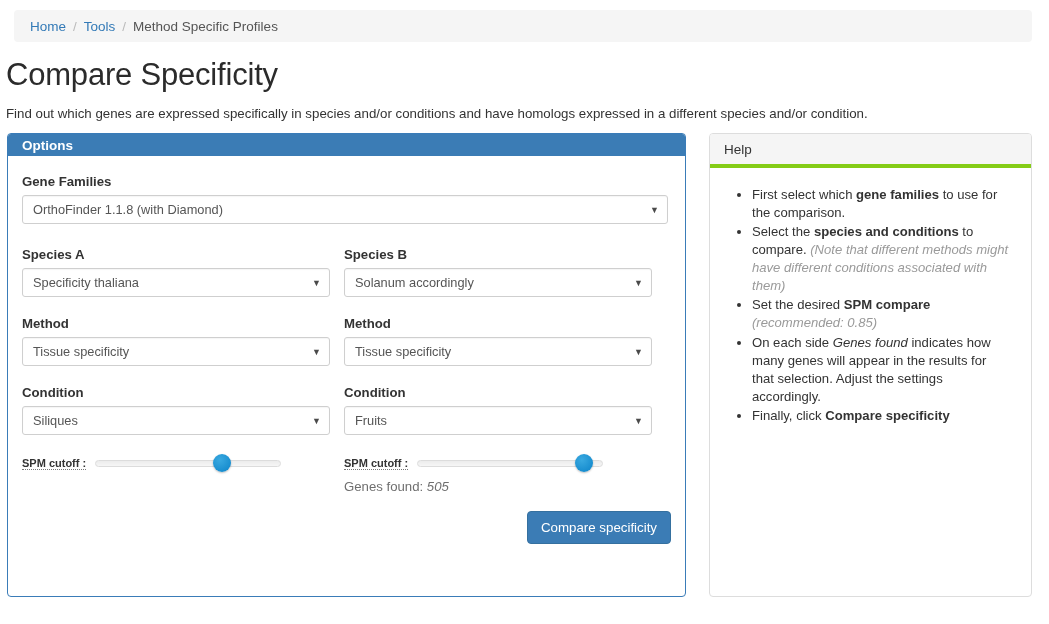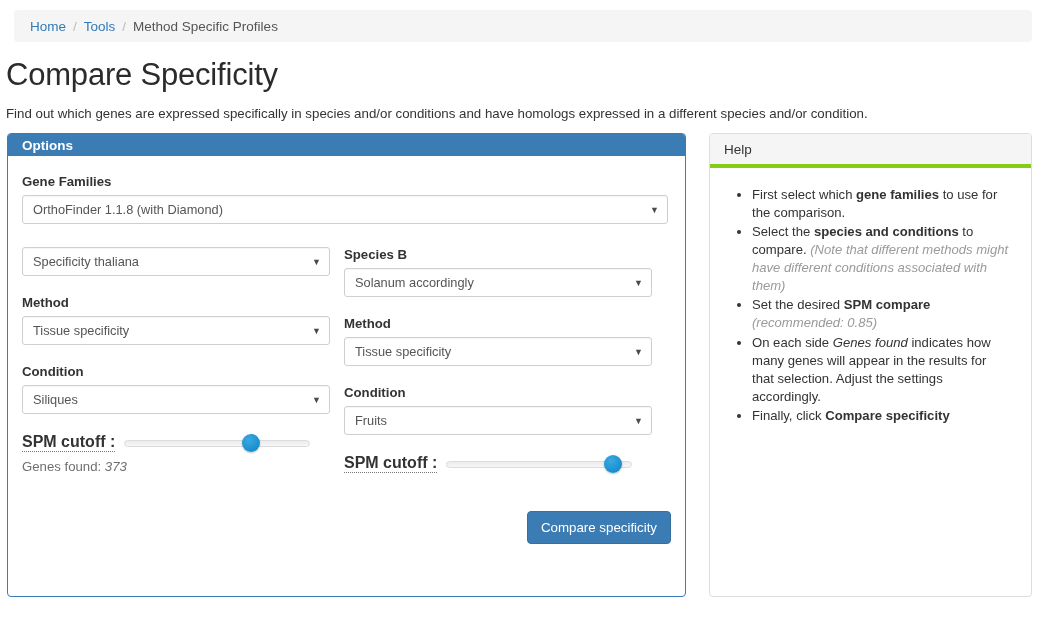--- a/index.html
+++ b/index.html
@@ -89,21 +89,21 @@
   .interpro-muted { color: #9a9a9a; margin-left: 4px; }
 
   .cols { display: flex; margin-top: 23px; }
   .col { width: 308px; }
   .col + .col { margin-left: 14px; }
   .fld-group { margin-bottom: 19px; }
 
   
   .spm-row { display: flex; align-items: center; margin-top: 4px; }
   .spm-label {
-    font-size: 16px; font-weight: bold; color: #333333;
+    font-size: 11px; font-weight: bold; color: #333333;
     border-bottom: 1px dotted #777777; white-space: nowrap; text-align: right;
   }
   .slider { position: relative; margin-left: 9px; height: 18px; flex: none; }
   .slider-track {
     position: absolute; top: 6px; left: 0;
     height: 7px; border-radius: 4px;
     background: linear-gradient(#ececec, #f6f6f6);
     border: 1px solid #dcdcdc;
   }
   .slider-handle {
@@ -178,20 +178,21 @@
           <span>OrthoFinder 1.1.8 (with Diamond)</span>
           <span class="select-caret">▼</span>
         </div>
       </div>
 
 
       <div class="cols">
 
         <div class="col">
           <div class="fld-group">
+            <label class="fld-label">Species A</label>
             <div class="select-box">
               <span>Specificity thaliana</span>
               <span class="select-caret">▼</span>
             </div>
           </div>
           <div class="fld-group">
             <label class="fld-label">Method</label>
             <div class="select-box">
               <span>Tissue specificity</span>
               <span class="select-caret">▼</span>
@@ -204,24 +205,20 @@
               <span class="select-caret">▼</span>
             </div>
           </div>
           <div class="spm-row">
             <span class="spm-label">SPM cutoff :</span>
             <div class="slider" style="width:186px;">
               <div class="slider-track" style="width:186px;"></div>
               <div class="slider-handle" id="handleA" style="left: 118px;"></div>
             </div>
           </div>
-          <div class="genes-found">
-            <span>Genes found:</span>
-            <em>373</em>
-          </div>
         </div>
 
         <div class="col">
           <div class="fld-group">
             <label class="fld-label">Species B</label>
             <div class="select-box">
               <span>Solanum accordingly</span>
               <span class="select-caret">▼</span>
             </div>
           </div>
@@ -238,20 +235,24 @@
               <span>Fruits</span>
               <span class="select-caret">▼</span>
             </div>
           </div>
           <div class="spm-row">
             <span class="spm-label">SPM cutoff :</span>
             <div class="slider" style="width:186px;">
               <div class="slider-track" style="width:186px;"></div>
               <div class="slider-handle" id="handleB" style="left: 158px;"></div>
             </div>
+          </div>
+          <div class="genes-found">
+            <span>Genes found:</span>
+            <em>505</em>
           </div>
         </div>
 
       </div>
 
       <button class="btn-compare">Compare specificity</button>
     </div>
   </div>
 
   <div class="panel-help">

